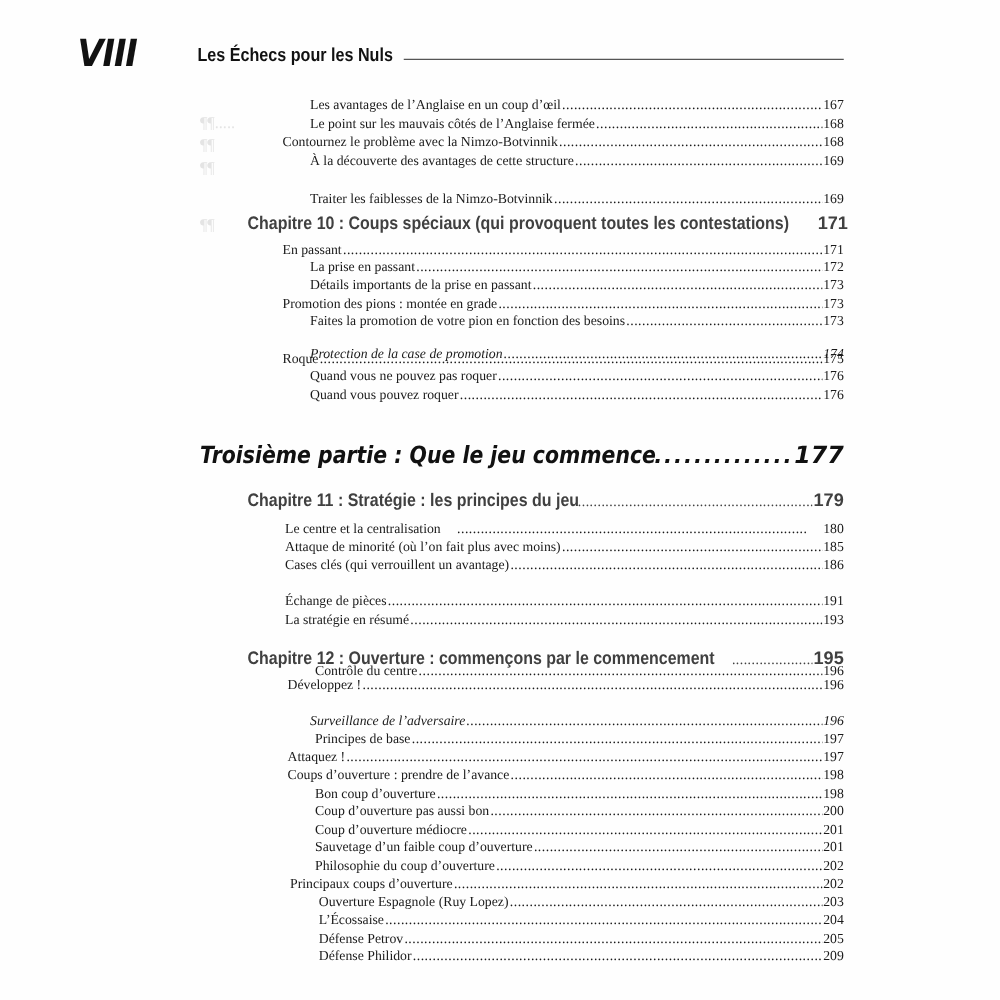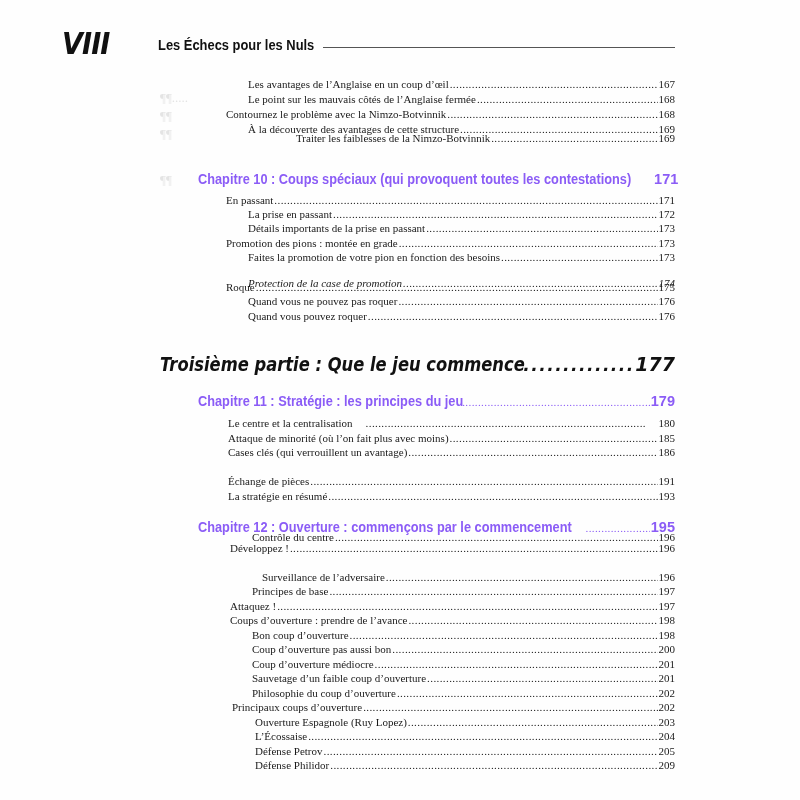--- a/index.html
+++ b/index.html
@@ -17,21 +17,21 @@
   
   .toc-line { position: absolute; right: 125px; display: flex; align-items: baseline; white-space: nowrap; }
   .toc-line .label { flex: 0 0 auto; }
   .toc-line .leader { flex: 1 1 auto; overflow: hidden; margin: 0 1px; }
   .toc-line .leader::before { content: "....................................................................................................................................................................................................................................................."; letter-spacing: 0.5px; }
   .toc-line .page-num { flex: 0 0 auto; }
 
   .entry { font-family: "Liberation Serif", serif; font-size: 11px; height: 14px; line-height: 14px; color: #1a1a1a; }
   .entry .leader::before { letter-spacing: 0.4px; font-size: 11px; }
 
-  .chapter { font-family: "Liberation Sans", sans-serif; font-weight: bold; font-size: 14.5px; height: 18px; line-height: 18px; color: #8b5cf6; }
+  .chapter { font-family: "Liberation Sans", sans-serif; font-weight: bold; font-size: 14.5px; height: 18px; line-height: 18px; color: #404040; }
   .chapter .label { transform: scaleX(0.88); transform-origin: left; display: inline-block; margin-right: -8%; }
   .chapter .leader::before { font-family: "Liberation Serif", serif; font-size: 11px; font-weight: normal; letter-spacing: 0.4px; }
 
   .part { font-family: "DejaVu Sans", sans-serif; font-weight: bold; font-style: italic; font-size: 19px; height: 24px; line-height: 24px; color: #111; }
   .part .label { transform: scaleX(0.86); transform-origin: left; display: inline-block; margin-right: -12%; }
   .part .leader::before { letter-spacing: 1.5px; font-size: 17px; }
 </style>
 </head>
 <body>
 
@@ -59,21 +59,21 @@
   <div class="toc-line entry" style="left:226px;top:107px;">
     <span class="label">Contournez le problème avec la Nimzo-Botvinnik</span>
     <span class="leader"></span>
     <span class="page-num">168</span>
   </div>
   <div class="toc-line entry" style="left:248px;top:122px;">
     <span class="label">À la découverte des avantages de cette structure</span>
     <span class="leader"></span>
     <span class="page-num">169</span>
   </div>
-  <div class="toc-line entry" style="left:248px;top:131px;margin-left:48px;">
+  <div class="toc-line entry" style="left:248px;top:152px;">
     <span class="label">Traiter les faiblesses de la Nimzo-Botvinnik</span>
     <span class="leader"></span>
     <span class="page-num">169</span>
   </div>
 
   <div class="toc-line chapter" style="left:198px;top:170px;">
     <span class="label">Chapitre 10 : Coups spéciaux (qui provoquent toutes les contestations)</span>
     <span class="leader"></span>
     <span class="page-num">171</span>
   </div>
@@ -168,21 +168,21 @@
   <div class="toc-line entry" style="left:230px;top:541px;">
     <span class="label">Développez !</span>
     <span class="leader"></span>
     <span class="page-num">196</span>
   </div>
   <div class="toc-line entry" style="left:252px;top:530px;">
     <span class="label">Contrôle du centre</span>
     <span class="leader"></span>
     <span class="page-num">196</span>
   </div>
-  <div class="toc-line entry" style="left:262px;top:570px;">
+  <div class="toc-line entry" style="left:248px;top:570px;font-style:italic;">
     <span class="label">Surveillance de l’adversaire</span>
     <span class="leader"></span>
     <span class="page-num">196</span>
   </div>
   <div class="toc-line entry" style="left:252px;top:584px;">
     <span class="label">Principes de base</span>
     <span class="leader"></span>
     <span class="page-num">197</span>
   </div>
   <div class="toc-line entry" style="left:230px;top:599px;">

